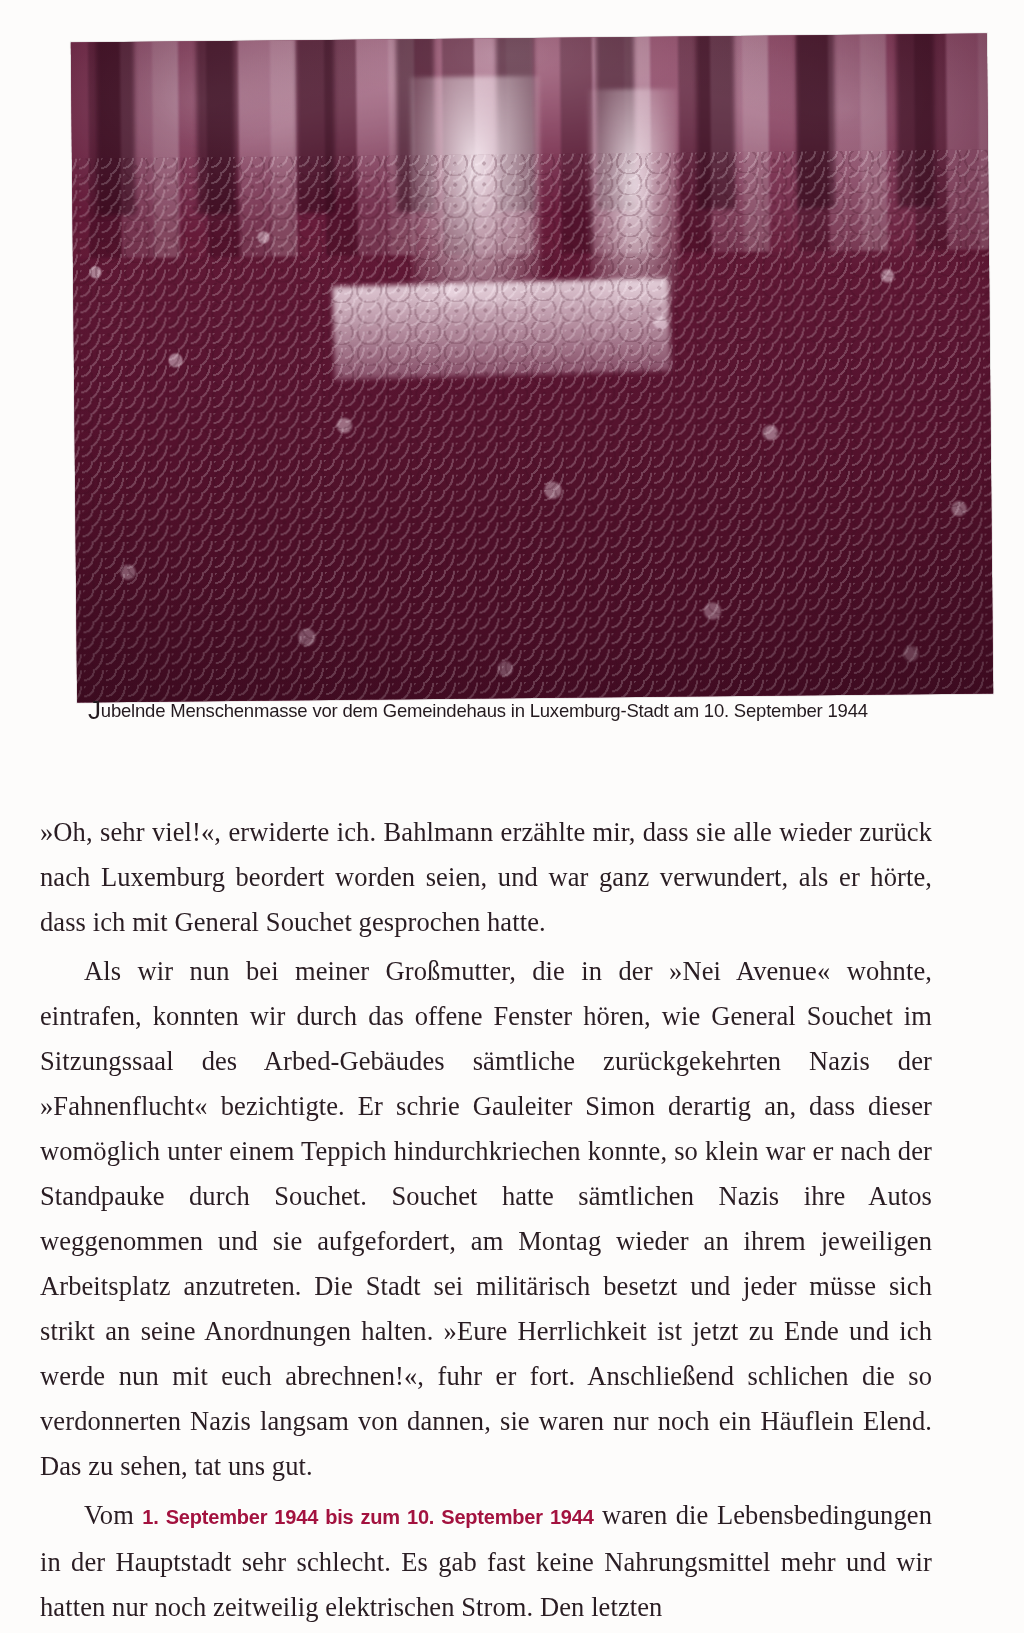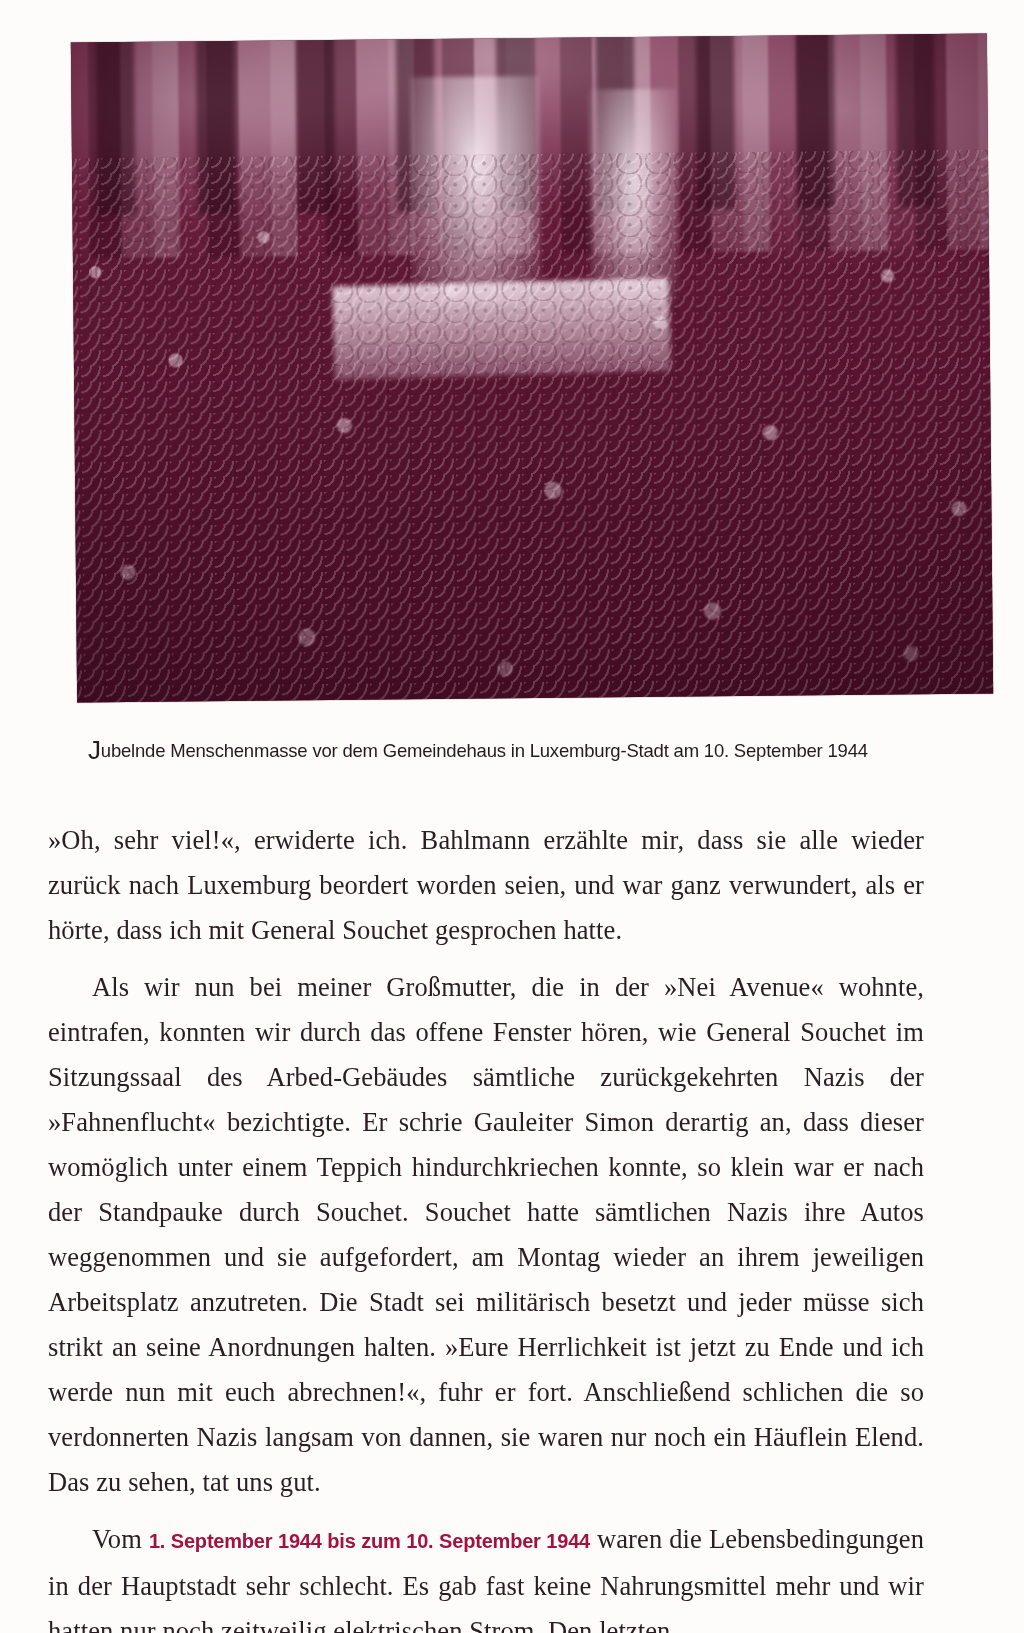--- a/index.html
+++ b/index.html
@@ -138,21 +138,21 @@
   .vignette {
     position: absolute;
     inset: 0;
     background: radial-gradient(ellipse 78% 72% at 50% 48%, rgba(0,0,0,0) 55%, rgba(40,8,22,0.38) 100%);
   }
 
   
   .caption {
     position: absolute;
     left: 88px;
-    top: 740px;
+    top: 700px;
     width: 860px;
     font-family: "Liberation Sans", sans-serif;
     font-size: 18.5px;
     letter-spacing: -0.2px;
     color: #241a1f;
     white-space: nowrap;
   }
   .caption .drop {
     font-size: 26px;
     line-height: 0;
@@ -166,21 +166,21 @@
     left: 36px;
     top: 806px;
     width: 900px;
     font-size: 26.5px;
     line-height: 45px;
     text-align: justify;
     color: #2a1d23;
     letter-spacing: 0.1px;
   }
   .body p {
-    margin: 12px;
+    margin: 4px;
   }
   .body p.indent {
     text-indent: 44px;
   }
   .hl {
     color: #a3123f;
     font-weight: bold;
     font-family: "Liberation Sans", sans-serif;
     font-size: 20px;
     letter-spacing: -0.2px;

